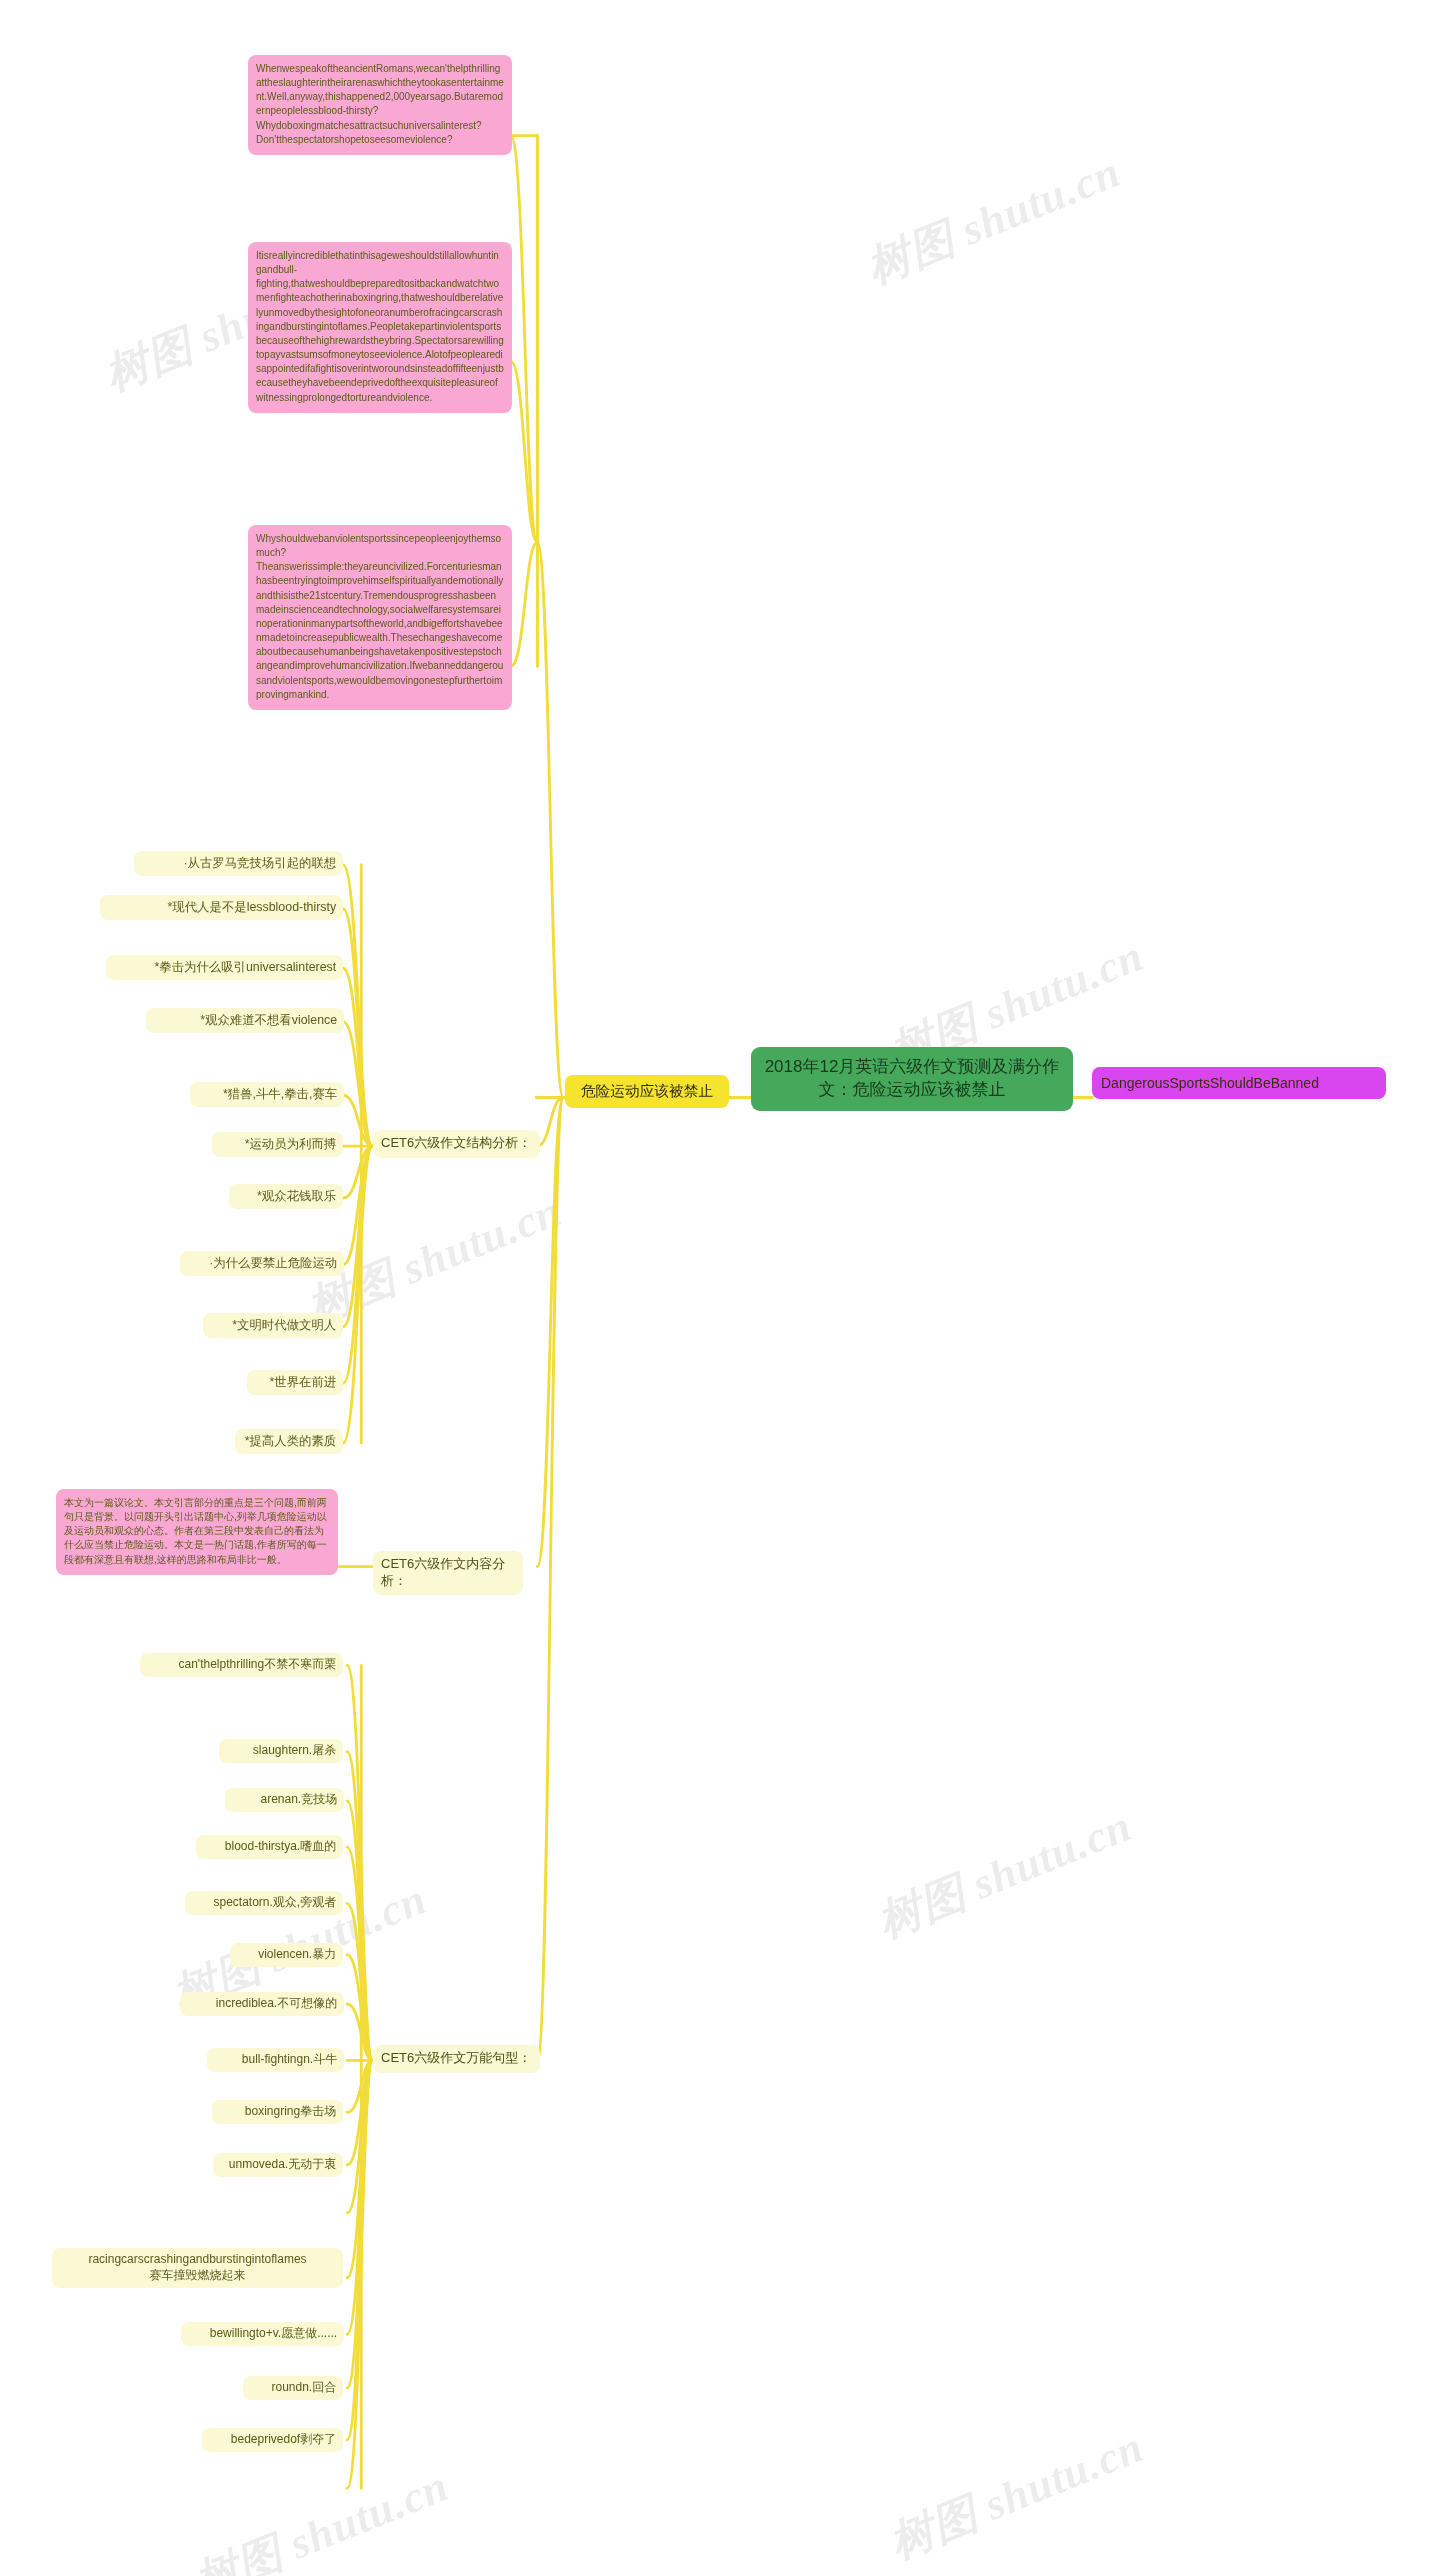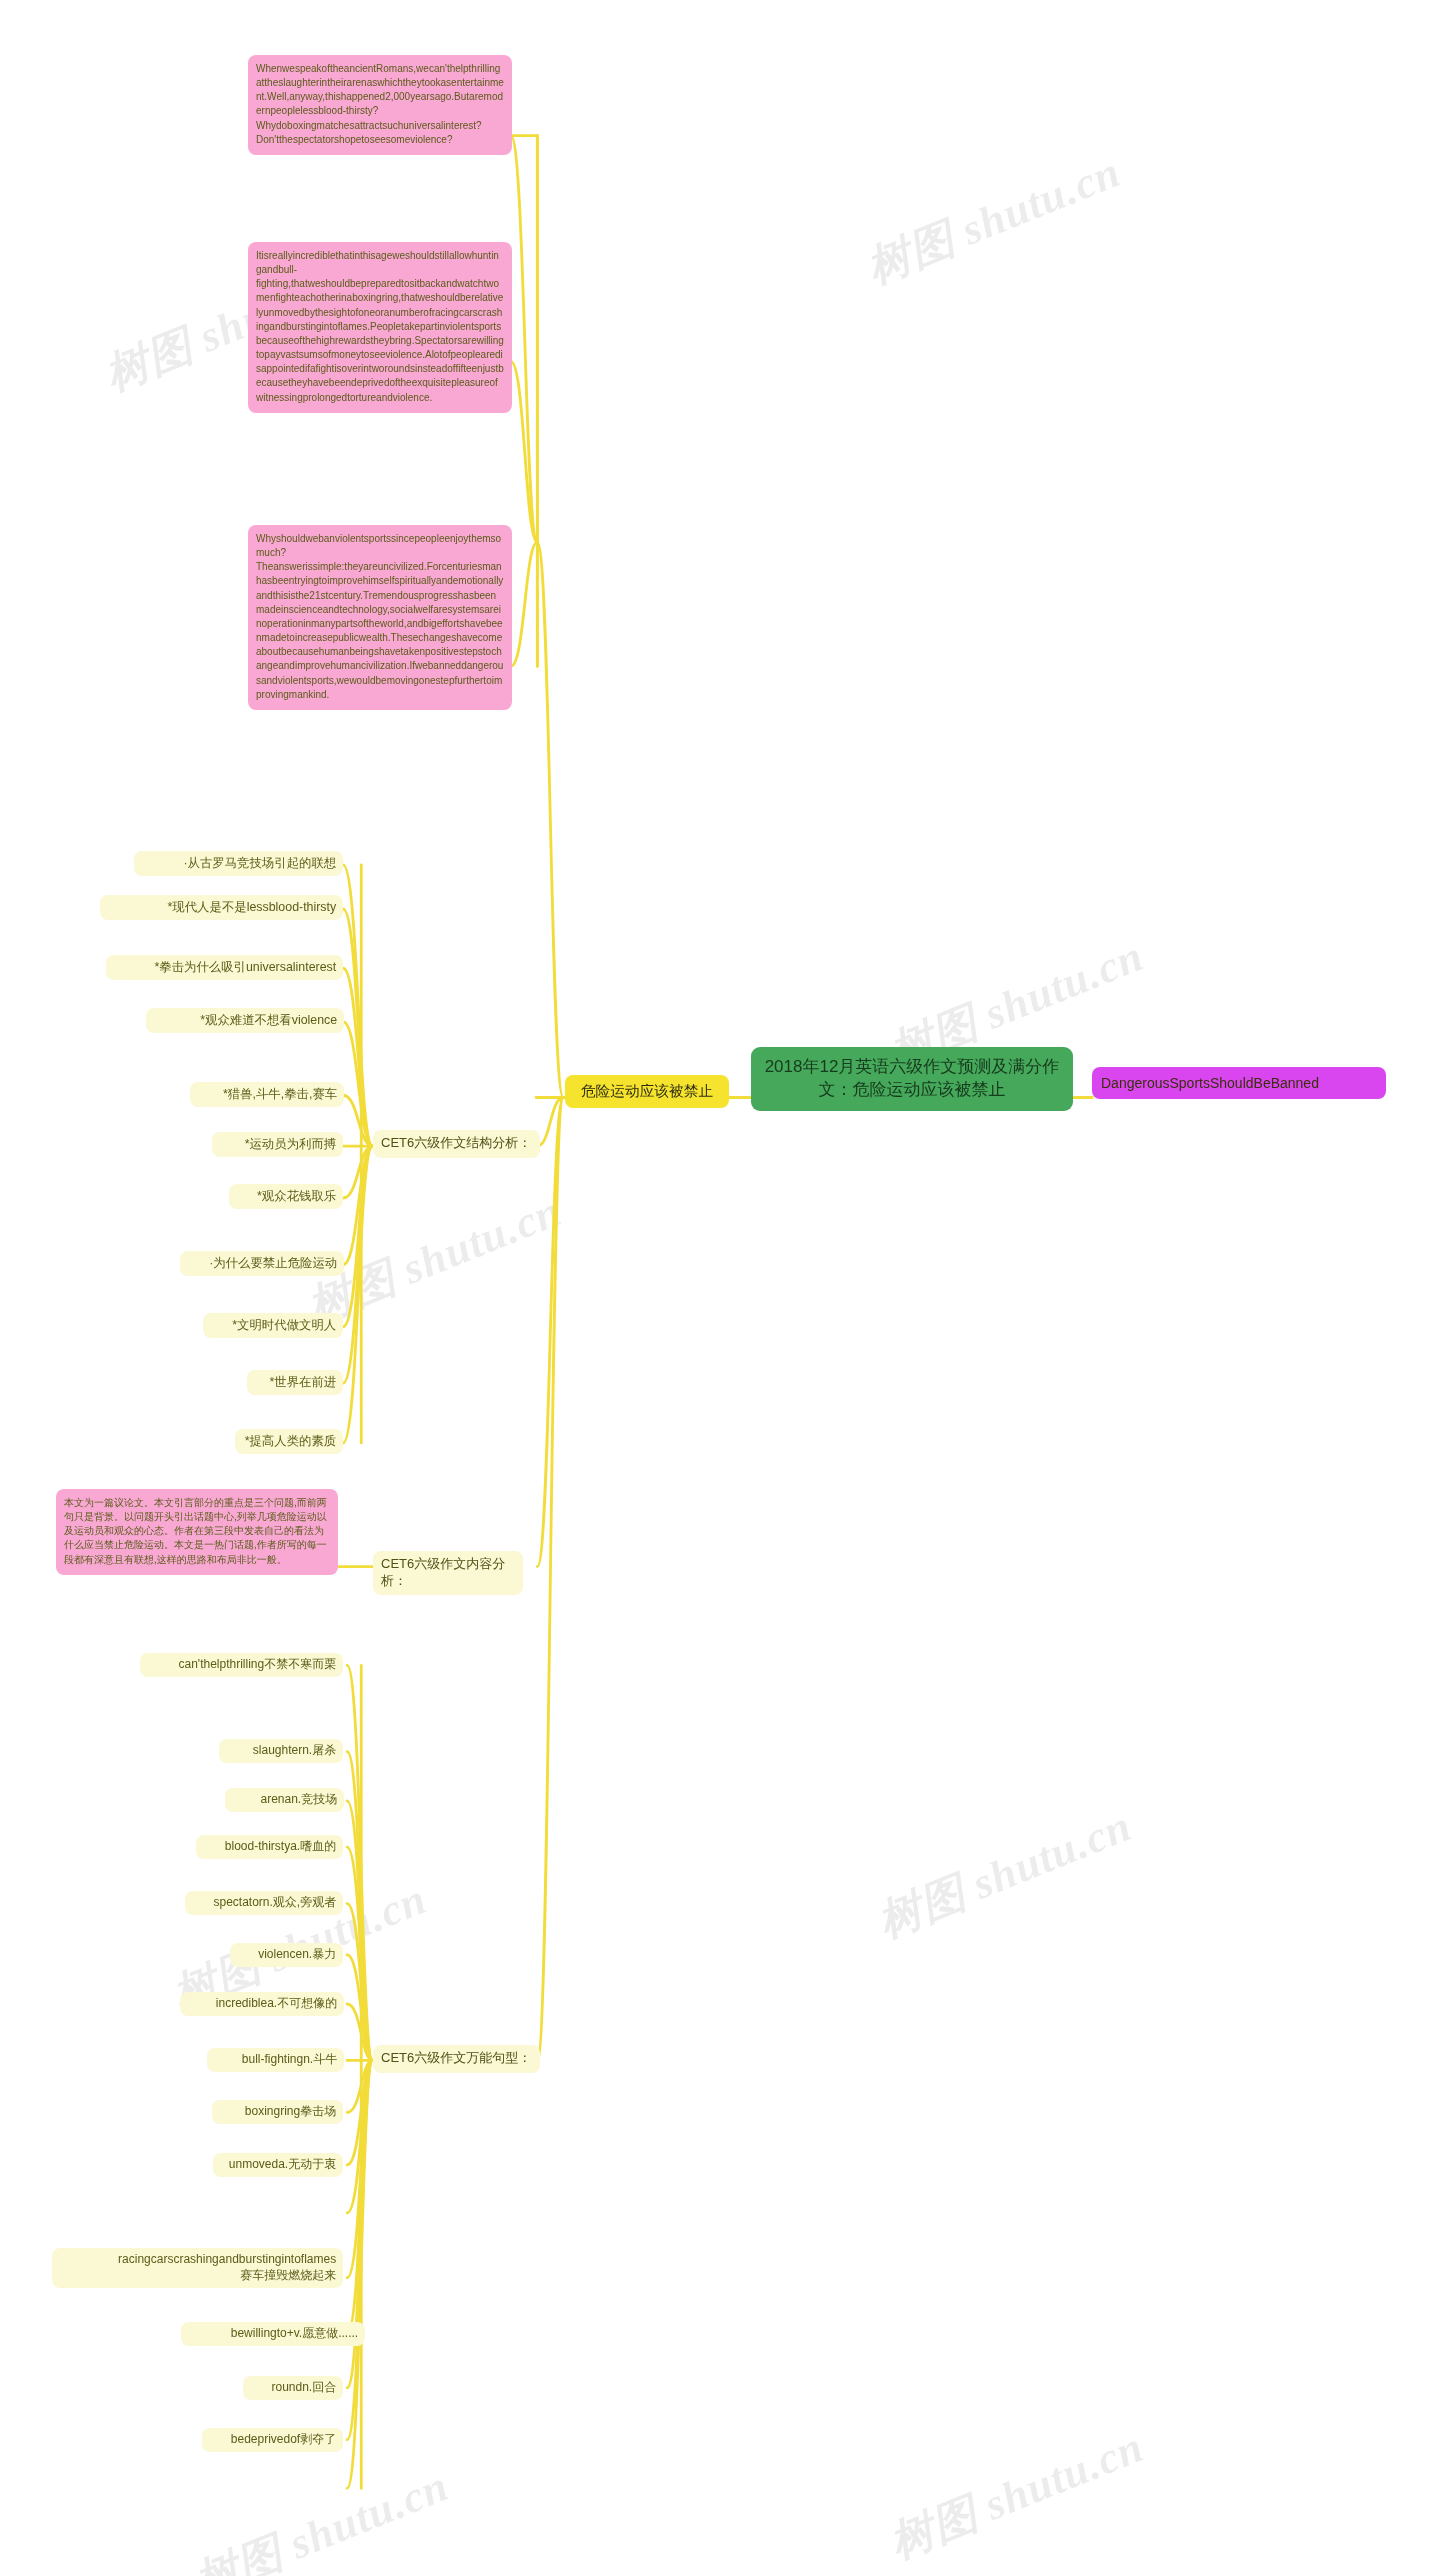--- a/index.html
+++ b/index.html
@@ -219,23 +219,23 @@
 <div class="node leaf align-right" style="left:140px; top:1653px; width:203px;">can'thelpthrilling不禁不寒而栗</div>
 <div class="node leaf align-right" style="left:219px; top:1739px; width:124px;">slaughtern.屠杀</div>
 <div class="node leaf align-right" style="left:225px; top:1788px; width:119px;">arenan.竞技场</div>
 <div class="node leaf align-right" style="left:196px; top:1835px; width:147px;">blood-thirstya.嗜血的</div>
 <div class="node leaf align-right" style="left:185px; top:1891px; width:158px;">spectatorn.观众,旁观者</div>
 <div class="node leaf align-right" style="left:230px; top:1943px; width:113px;">violencen.暴力</div>
 <div class="node leaf align-right" style="left:180px; top:1992px; width:164px;">incrediblea.不可想像的</div>
 <div class="node leaf align-right" style="left:207px; top:2048px; width:137px;">bull-fightingn.斗牛</div>
 <div class="node leaf align-right" style="left:212px; top:2100px; width:131px;">boxingring拳击场</div>
 <div class="node leaf align-right" style="left:213px; top:2153px; width:130px;">unmoveda.无动于衷</div>
-<div class="node leaf align-right" style="left:52px; top:2248px; width:291px;">racingcarscrashingandburstingintoflames
+<div class="node leaf align-right" style="left:52px; top:2248px; width:291px;text-align:center;">racingcarscrashingandburstingintoflames
 赛车撞毁燃烧起来</div>
-<div class="node leaf align-right" style="left:181px; top:2322px; width:184px;">bewillingto+v.愿意做......</div>
+<div class="node leaf align-right" style="left:181px; top:2322px; width:163px;">bewillingto+v.愿意做......</div>
 <div class="node leaf align-right" style="left:243px; top:2376px; width:100px;">roundn.回合</div>
 <div class="node leaf align-right" style="left:202px; top:2428px; width:141px;">bedeprivedof剥夺了</div>
 
 <div class="node topic" style="left:565px; top:1075px; width:164px;">危险运动应该被禁止</div>
 
 <div class="node root" style="left:751px; top:1047px; width:322px;">2018年12月英语六级作文预测及满分作文：危险运动应该被禁止</div>
 
 <div class="node orange align-left" style="left:1092px; top:1067px; width:294px;">DangerousSportsShouldBeBanned</div>
 
 

